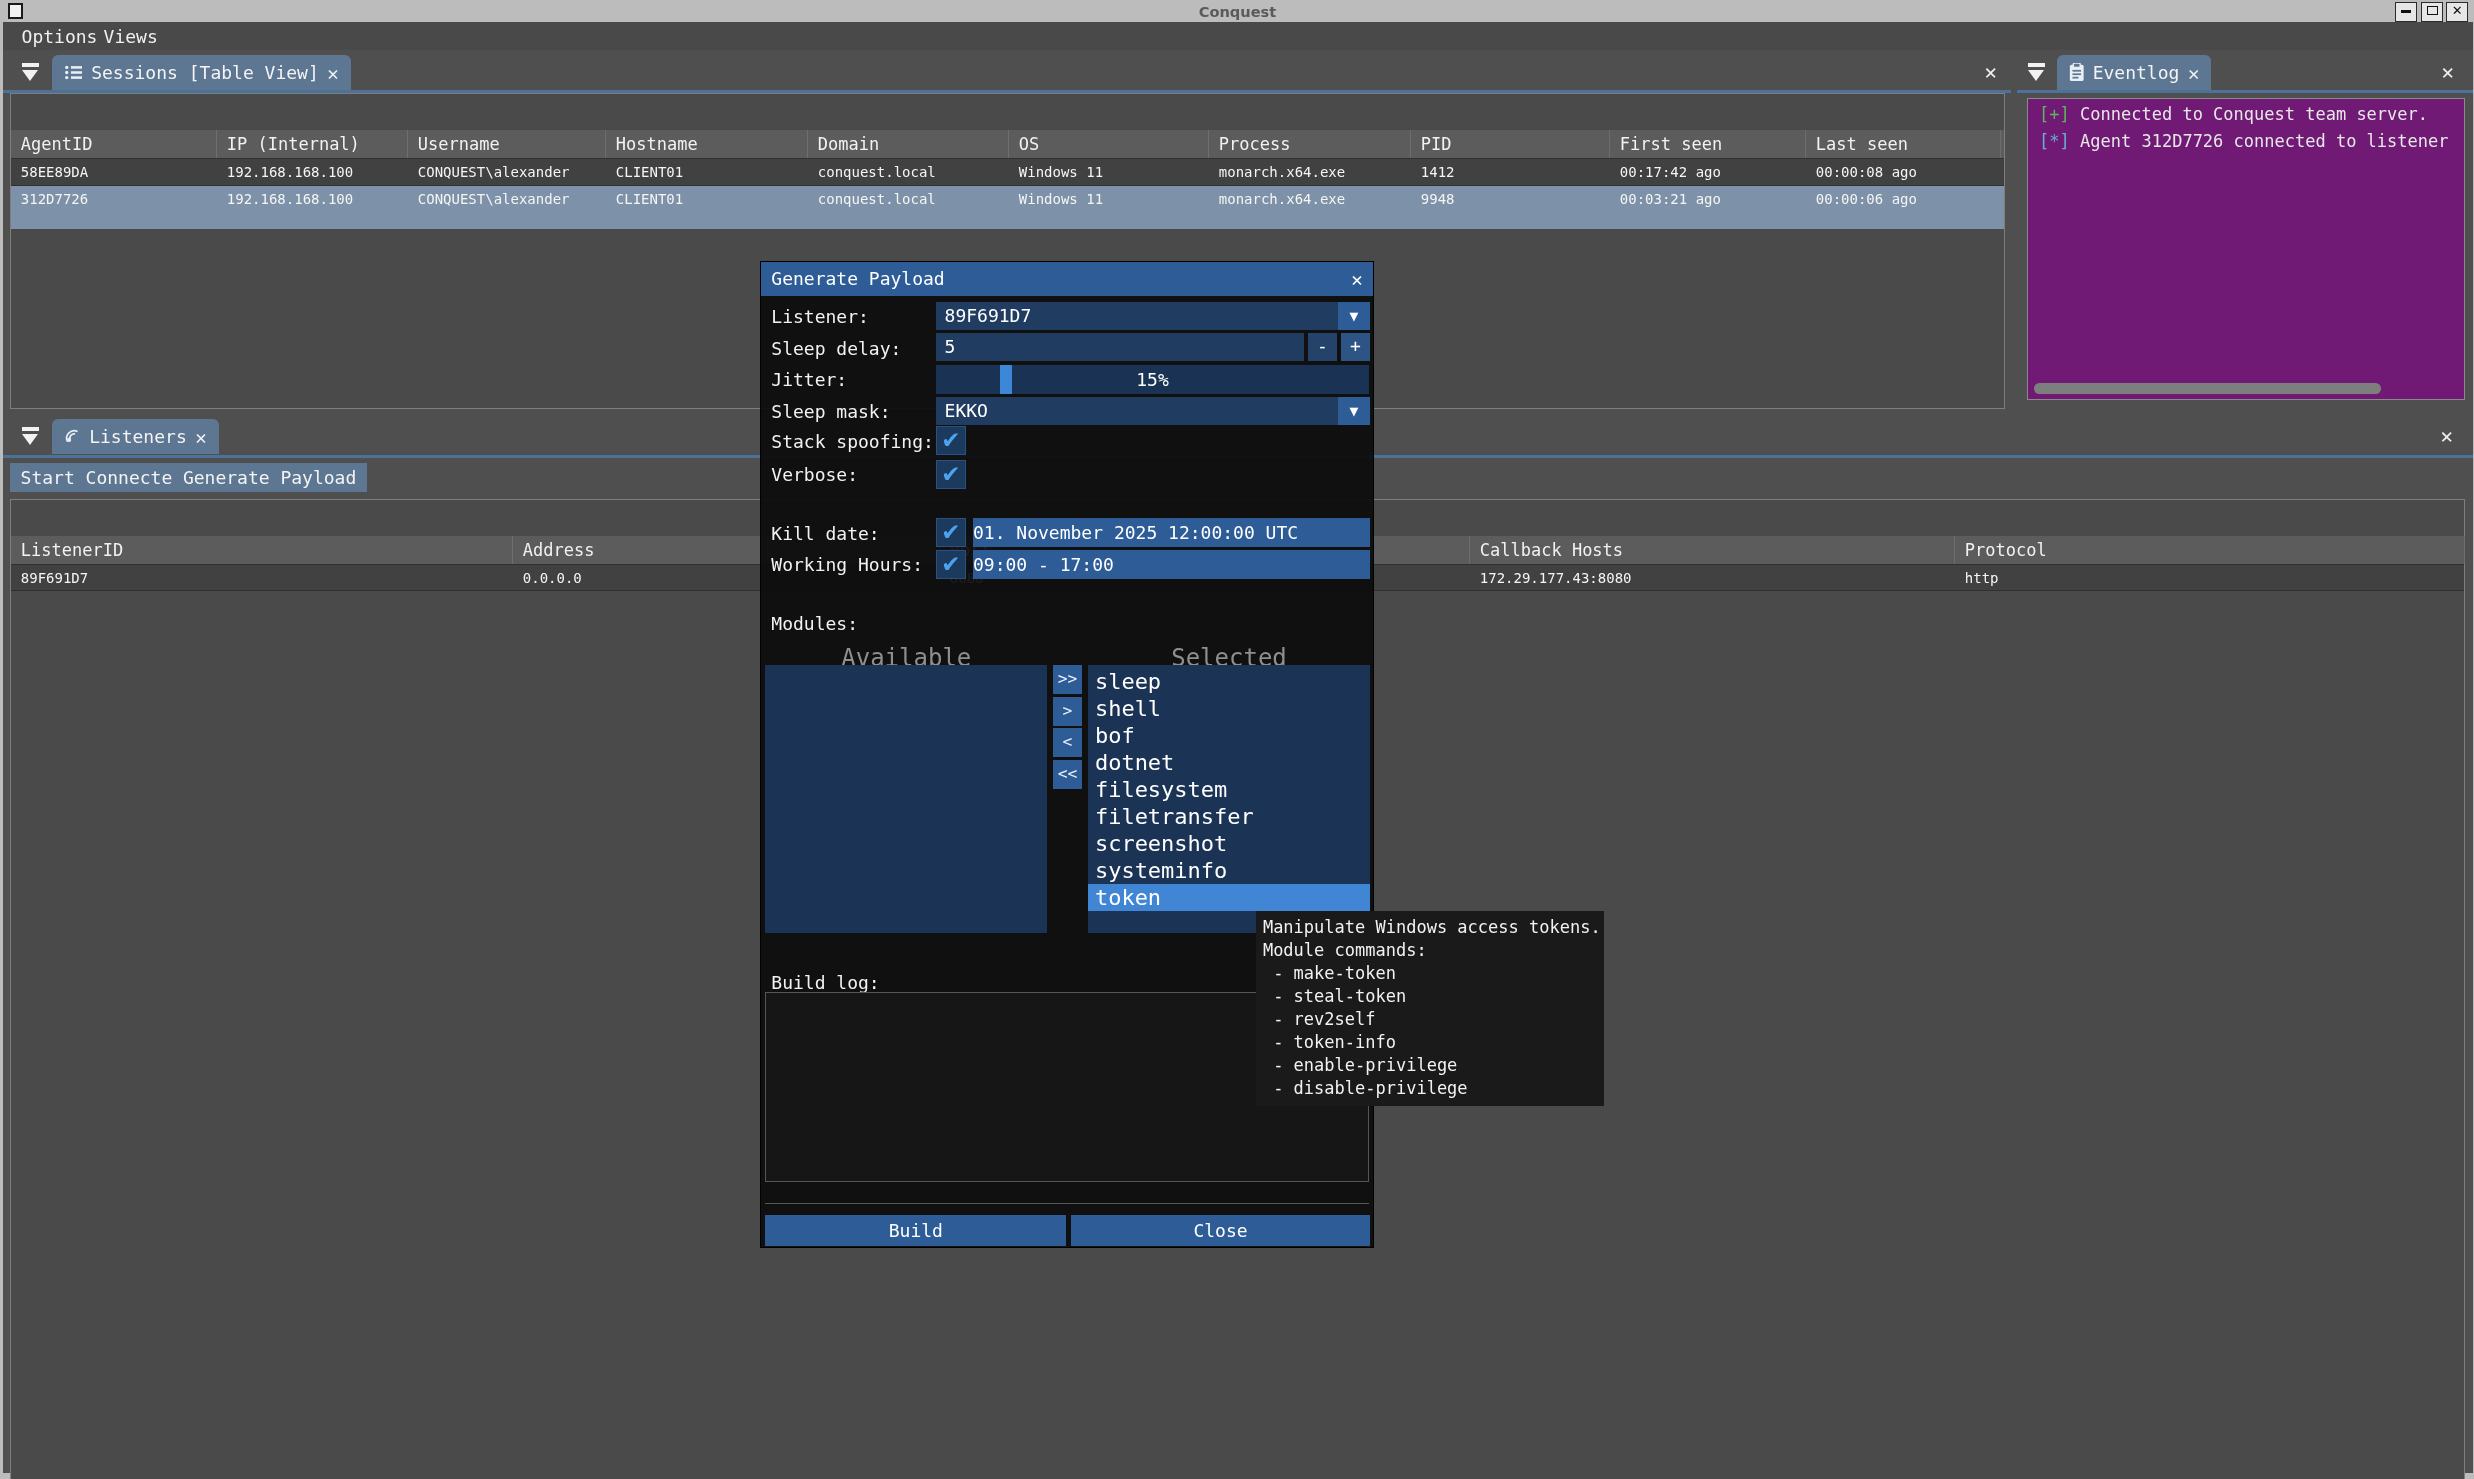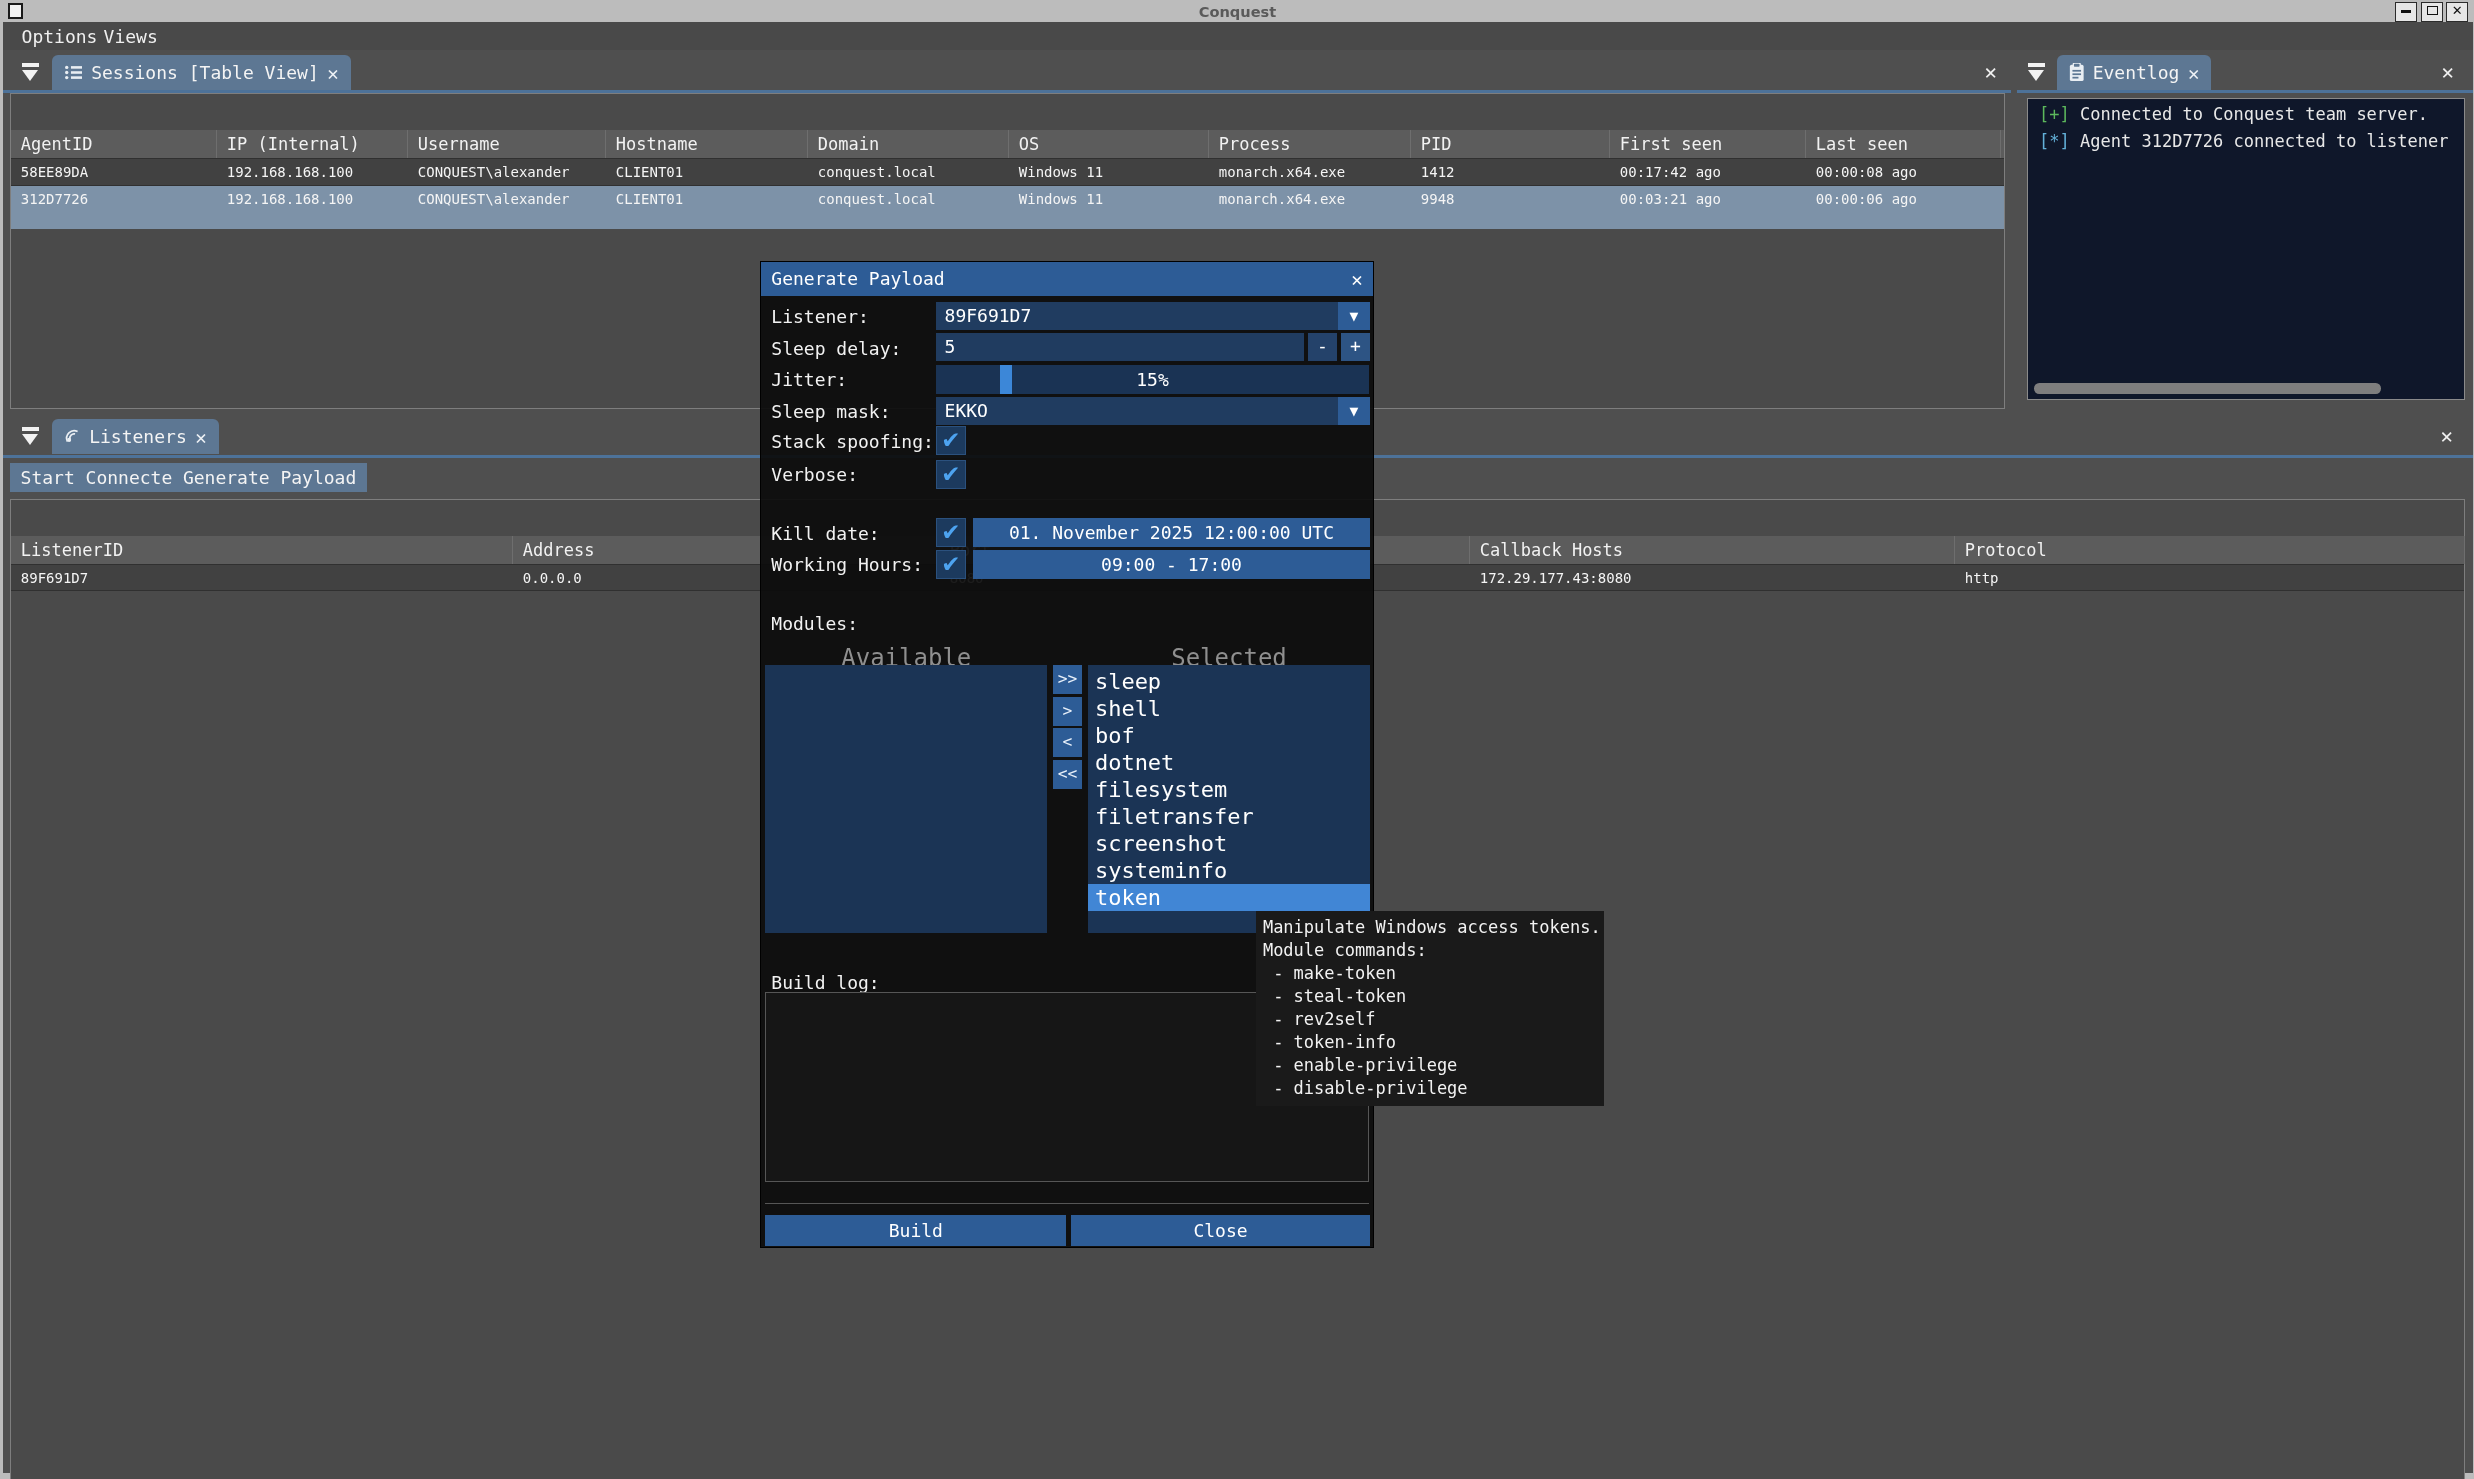--- a/index.html
+++ b/index.html
@@ -51,21 +51,21 @@
   .dialog { position:absolute; left:760px; top:261px; width:614px; height:987px; background:rgba(12,12,12,0.93); border:0.9px solid #000; z-index:10; }
   .dlg-title { position:absolute; left:0; top:0; width:100%; height:34px; background:#2d5c96; color:#fff; font-size:18px; line-height:34px; padding-left:10.3px; }
   .dlg-title .x { position:absolute; right:10.3px; top:0; font-size:19px; }
   .dlg-label { position:absolute; left:10.3px; font-size:18px; color:#f2f2f2; white-space:nowrap; }
   .fld { position:absolute; background:#203c60; color:#fff; font-size:18px; }
   .dd-arrow { position:absolute; width:32px; background:#2d5c96; color:#fff; text-align:center; font-size:14.6px; }
   .spin { position:absolute; width:29px; text-align:center; color:#fff; font-size:18px; }
   .slider-track { position:absolute; background:#1a3354; }
   .slider-handle { position:absolute; width:12px; background:#3c87d8; }
   .chk { position:absolute; width:30px; height:29px; background:#1c3a5e; border:0.9px solid #2b517e; color:#4da3f0; font-size:23px; line-height:27.5px; text-align:center; font-family:"DejaVu Sans", sans-serif; }
-  .bluefld { position:absolute; background:#2d5c96; color:#fff; font-size:18px; text-align:center; }
+  .bluefld { position:absolute; background:#2d5c96; color:#fff; font-size:18px; text-align:left; }
   .listbox { position:absolute; top:403px; width:282px; height:268px; background:#1b3455; }
   .xfer { position:absolute; left:292px; width:29px; height:29px; background:#2d5c96; color:#e8f0fa; font-size:16.3px; text-align:center; line-height:28px; }
   .mod-item { height:27px; line-height:27px; padding-left:6.9px; font-size:22px; color:#fff; }
   .mod-active { background:#4186d5; }
   .col-header { position:absolute; top:382px; width:282px; text-align:center; font-size:24px; color:#8f8f8f; }
   .dlg-btn { position:absolute; top:953px; height:31px; background:#2d5c96; color:#fff; font-size:18px; text-align:center; line-height:31px; }
   .buildlog { position:absolute; left:4.3px; top:730px; width:604px; height:190px; background:#161616; border:0.9px solid #565656; }
   .dlg-sep { position:absolute; left:4.3px; top:941px; width:604px; height:0.9px; background:#565656; }
 
   .tooltip { position:absolute; left:1256px; top:911px; width:348px; height:195px; background:#1a1a1a; z-index:20; padding:5.2px 0 0 6.9px; }
@@ -172,21 +172,21 @@
               <rect x="4" y="12" width="10" height="2" fill="#5d7793"></rect>
               <rect x="4" y="16" width="7" height="2" fill="#5d7793"></rect>
             </svg>
         </span>
         <span>Eventlog</span>
         <span class="x">✕</span>
       </div>
       <div class="panel-close" style="left:425px;top:9.5px;">✕</div>
       <div class="tab-underline" style="left:0;top:40px;width:456px;"></div>
 
-      <div class="content-box" style="left:10.3px;top:48px;width:438px;height:302px;background:#0f172a;">
+      <div class="content-box" style="left:10.3px;top:48px;width:438px;height:302px;background:#701a75;">
         <div class="log-line" style="left:11.2px;top:5.2px;"><span style="color:#5cb85c;">[+]</span> <span>Connected to Conquest team server.</span></div>
         <div class="log-line" style="left:11.2px;top:32px;"><span style="color:#63b0d8;">[*]</span> <span>Agent 312D7726 connected to listener</span></div>
         <div class="scroll-thumb" style="left:6px;bottom:5.2px;width:347px;"></div>
       </div>
     </div>
 
     <div style="position:absolute;left:0;top:365px;width:2100px;height:1059px;padding-left:14px;">
       <div class="collapse-ic" style="left:16.3px;top:12px;">
           <div class="bar"></div>
           <div class="tri"></div>

